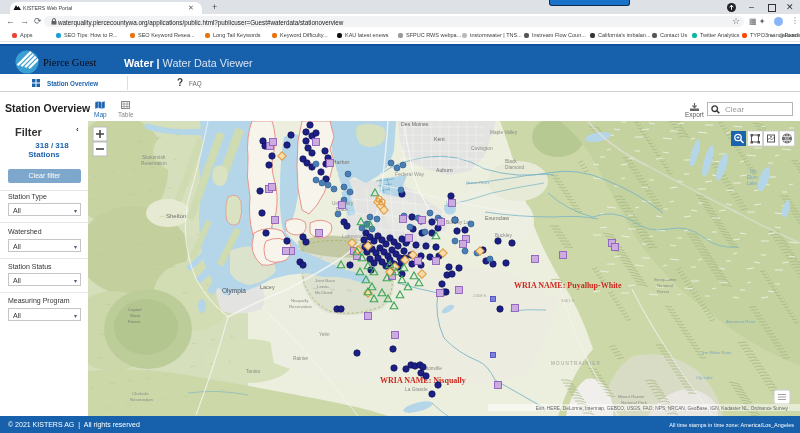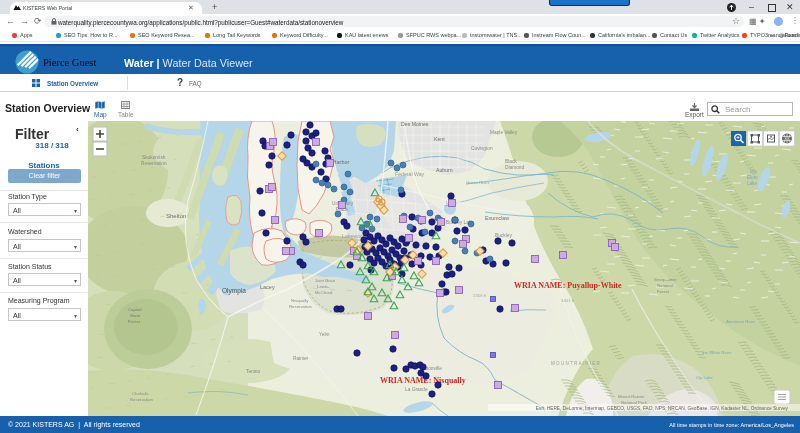--- a/index.html
+++ b/index.html
@@ -36,24 +36,24 @@
   #navfaq{left:189px;top:80px;font-size:6.3px;color:#666;}
   
   #h1{left:5px;top:102px;font-size:10.5px;font-weight:bold;color:#222;}
   .togglelab{position:absolute;top:110.5px;font-size:6.5px;}
   
   #exportlab{left:685px;top:111px;font-size:6.5px;color:#555;}
   #searchbox{left:707px;top:102px;width:86px;height:14px;border:1px solid #b5b5b5;background:#fff;box-sizing:border-box;}
   #searchph{left:725px;top:105px;font-size:8px;color:#999;}
   
   #panel{left:0;top:118px;width:88px;height:298px;background:#fff;}
-  #flt{left:15px;top:126px;font-size:14px;font-weight:bold;color:#333;}
+  #flt{left:15px;top:126px;font-size:11px;font-weight:bold;color:#333;}
   #fltchev{left:76px;top:125px;font-size:8px;color:#333;font-weight:bold;}
   #cnt1{left:0px;top:141px;width:104px;text-align:center;font-size:8px;font-weight:bold;color:#1c63ae;}
-  #cnt2{left:0px;top:161px;width:88px;text-align:center;font-size:8px;font-weight:bold;color:#1c63ae;}
+  #cnt2{left:0px;top:150px;width:88px;text-align:center;font-size:8px;font-weight:bold;color:#1c63ae;}
   #clearbtn{left:8px;top:169px;width:73px;height:14px;background:#7da7cb;color:#fff;font-size:7px;text-align:center;line-height:14px;border-radius:2px;}
   .flab{position:absolute;left:8px;font-size:7px;color:#333;}
   .fsel{position:absolute;left:8px;width:73px;height:13px;border:1px solid #c5c5c5;background:#fff;box-sizing:border-box;font-size:7px;color:#333;}
   .fsel .v{position:absolute;left:4px;top:2.5px;}
   .fsel .c{position:absolute;right:3px;top:2.5px;color:#557;font-size:6px;}
   .fsep{position:absolute;left:0px;width:88px;height:1px;background:#e8e8e8;}
   
   #footer{left:0;top:416px;width:800px;height:17px;background:#1760ab;}
   #footl{left:8px;top:420.5px;font-size:7px;color:#fff;}
   #footr{right:6px;top:421.5px;font-size:5.5px;color:#fff;}
@@ -169,21 +169,21 @@
 <svg class="abs" style="left:689px;top:103px" width="11" height="8" viewBox="0 0 11 8">
     <path d="M5.5 0 V4 M3.5 2.5 L5.5 4.7 L7.5 2.5" stroke="#666" stroke-width="1.2" fill="none"></path>
     <rect x="1" y="5.5" width="9" height="2.5" fill="#666"></rect>
   </svg>
 <div class="abs" id="exportlab">Export</div>
 <div class="abs" id="searchbox"></div>
 <svg class="abs" style="left:711px;top:105px" width="9" height="9" viewBox="0 0 9 9">
     <circle cx="3.7" cy="3.7" r="2.8" fill="none" stroke="#333" stroke-width="1.3"></circle>
     <path d="M5.9 5.9 L8.3 8.3" stroke="#333" stroke-width="1.5"></path>
   </svg>
-<div class="abs" id="searchph">Search</div>
+<div class="abs" id="searchph">Clear</div>
 
 <div class="abs" id="panel"></div>
 <div class="abs" id="flt">Filter</div>
 <div class="abs" id="fltchev">‹</div>
 <div class="abs" id="cnt1">318&nbsp;/&nbsp;318</div>
 <div class="abs" id="cnt2">Stations</div>
 <div class="abs" id="clearbtn">Clear filter</div>
 <div class="fsep" style="top:190px"></div>
 <div class="flab" style="top:193px">Station Type</div>
 <div class="fsel" style="top:203px">

